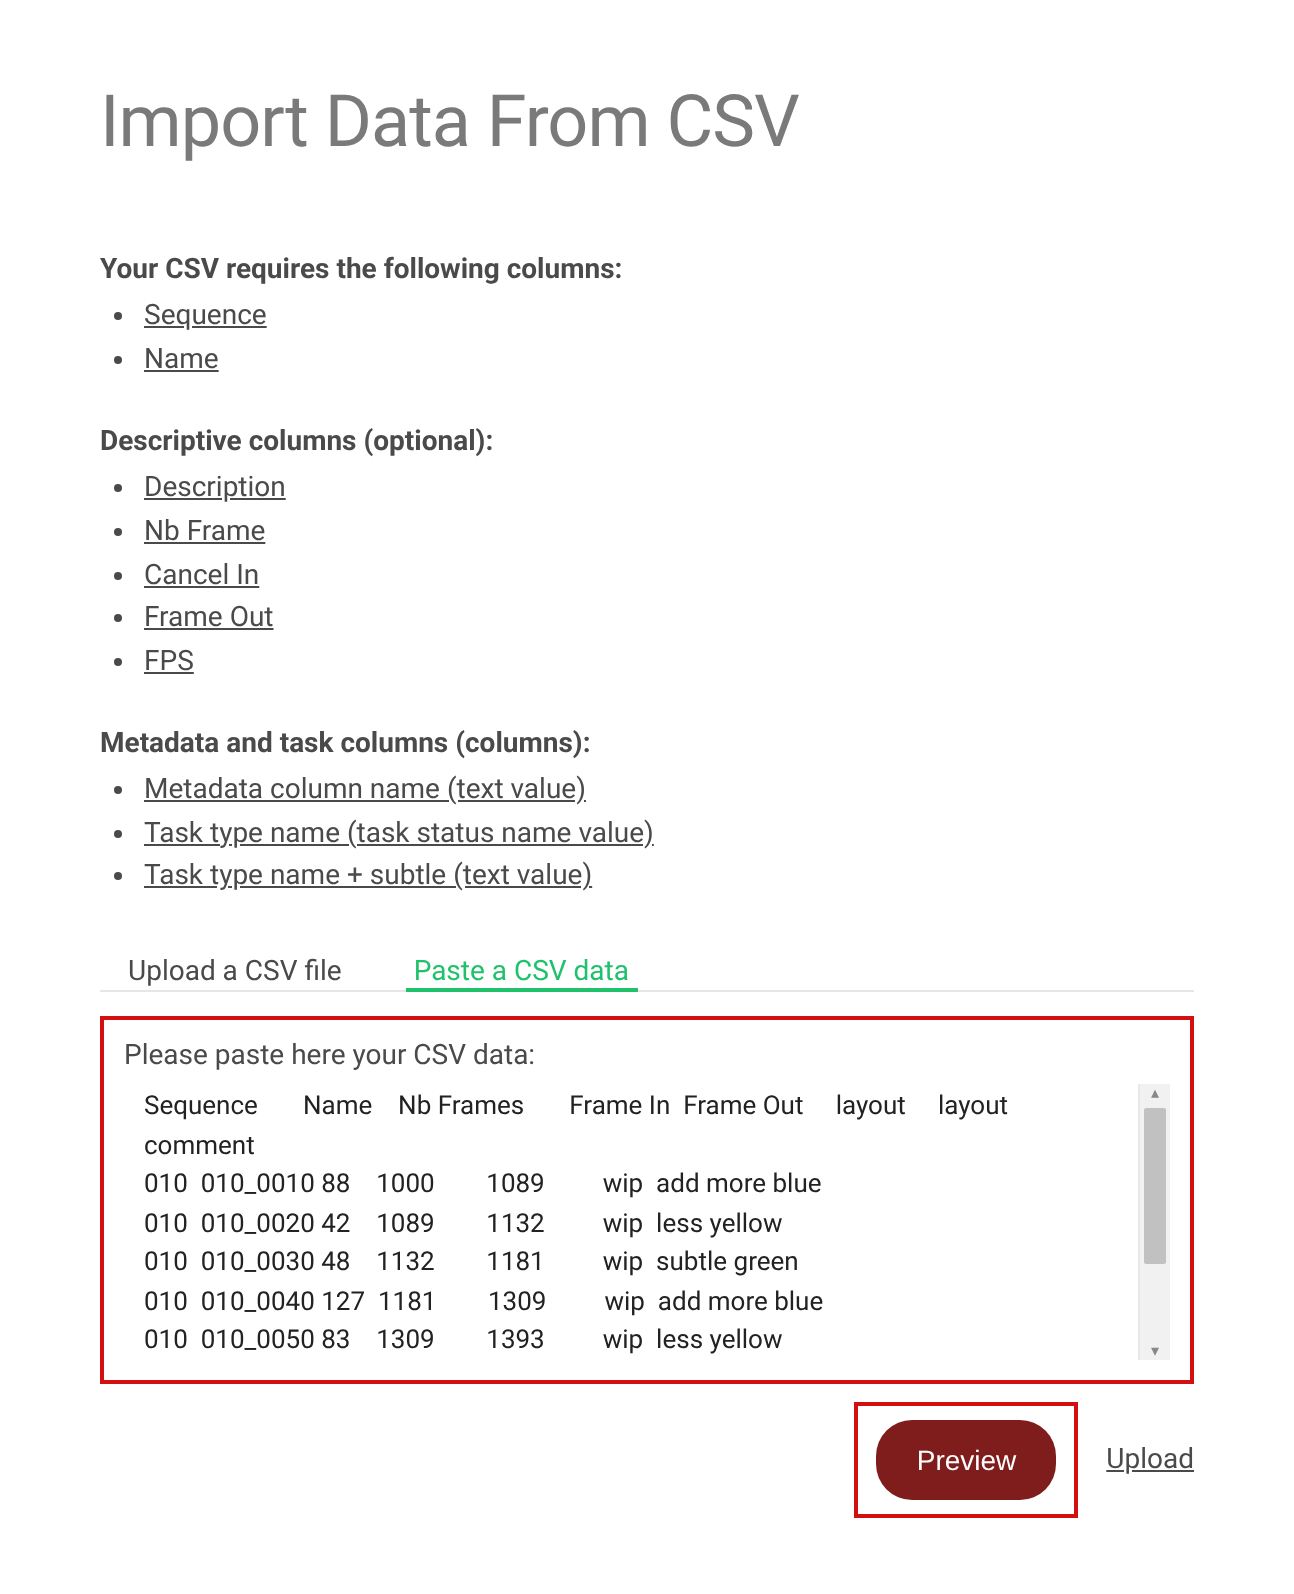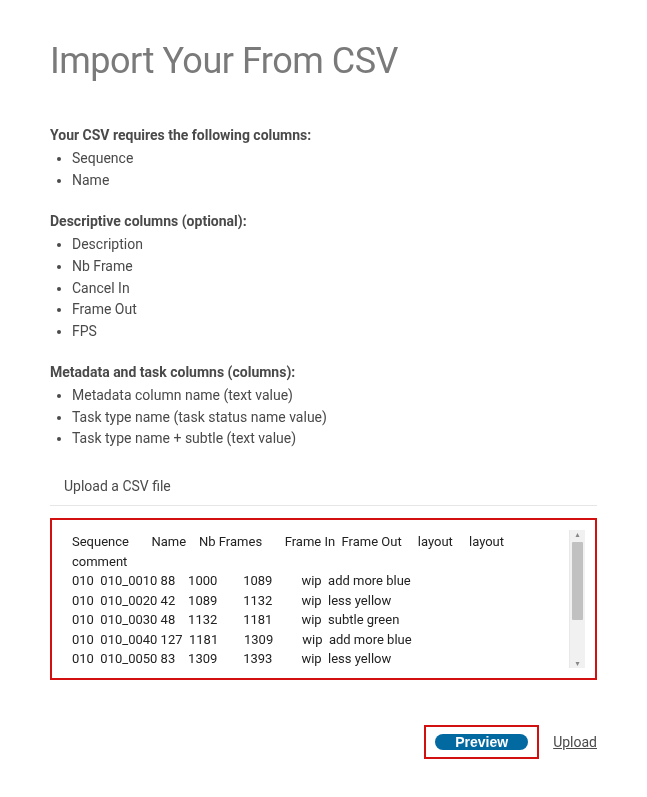--- a/index.html
+++ b/index.html
@@ -23,36 +23,37 @@
       font-size: 14px;
       color: #4a4a4a;
       line-height: 1.6;
       margin-bottom: 2px;
       font-weight: bold;
     }
     ul.col-list {
       list-style: disc;
       padding-left: 22px;
       margin-bottom: 18px;
+      text-decoration: underline;
     }
     ul.col-list li {
       font-size: 14px;
       color: #4a4a4a;
       line-height: 1.55;
     }
     .tabs {
       display: flex;
       gap: 28px;
       border-bottom: 1px solid #e6e6e6;
       margin-top: 8px;
       margin-bottom: 0;
       padding-left: 10px;
     }
     .tab {
-      padding: 10px 4px 10px 4px;
+      padding: 10px 4px 0 4px;
       font-size: 14px;
       cursor: pointer;
       color: #4a4a4a;
       border-bottom: 2px solid transparent;
       margin-bottom: -1px;
       user-select: none;
     }
     .tab.active {
       color: #1fc16b;
       border-bottom: 2px solid #1fc16b;
@@ -126,40 +127,40 @@
       align-items: center;
       gap: 14px;
     }
     .preview-highlight {
       border: 2px solid #d31010;
       padding: 7px 9px 7px 9px;
       display: inline-flex;
       align-items: center;
     }
     .btn-primary {
-      background: #0369a1;
+      background: #7f1d1d;
       color: #fff;
       border: none;
       border-radius: 18px;
-      padding: 0 20px;
-      font-size: 14px;
-      font-weight: 700;
+      padding: 12px 20px;
+      font-size: 14px;
+      font-weight: 400;
       cursor: pointer;
     }
     .cancel-link {
       font-size: 14px;
       color: #4a4a4a;
       text-decoration: underline;
       cursor: pointer;
     }
   </style>
 </head>
 <body>
 
-<h1 class="title">Import Your From CSV</h1>
+<h1 class="title">Import Data From CSV</h1>
 
 <p class="section-text">Your CSV requires the following columns:</p>
 <ul class="col-list">
   <li>Sequence</li>
   <li>Name</li>
 </ul>
 
 <p class="section-text">Descriptive columns (optional):</p>
 <ul class="col-list">
   <li>Description</li>
@@ -171,23 +172,25 @@
 
 <p class="section-text">Metadata and task columns (columns):</p>
 <ul class="col-list">
   <li>Metadata column name (text value)</li>
   <li>Task type name (task status name value)</li>
   <li>Task type name + subtle (text value)</li>
 </ul>
 
 <div class="tabs">
   <div class="tab">Upload a CSV file</div>
+  <div class="tab active">Paste a CSV data</div>
 </div>
 
 <div class="paste-box">
+  <p class="paste-label">Please paste here your CSV data:</p>
   <div class="csv-area-wrap">
     <textarea class="csv-area" readonly="" style="">Sequence       Name    Nb Frames       Frame In  Frame Out     layout     layout
 comment
 010  010_0010 88    1000        1089         wip  add more blue
 010  010_0020 42    1089        1132         wip  less yellow
 010  010_0030 48    1132        1181         wip  subtle green
 010  010_0040 127  1181        1309         wip  add more blue
 010  010_0050 83    1309        1393         wip  less yellow
 010  010_0060 85    1393        1479         wip  subtle green</textarea>
     <div class="scrollbar">

